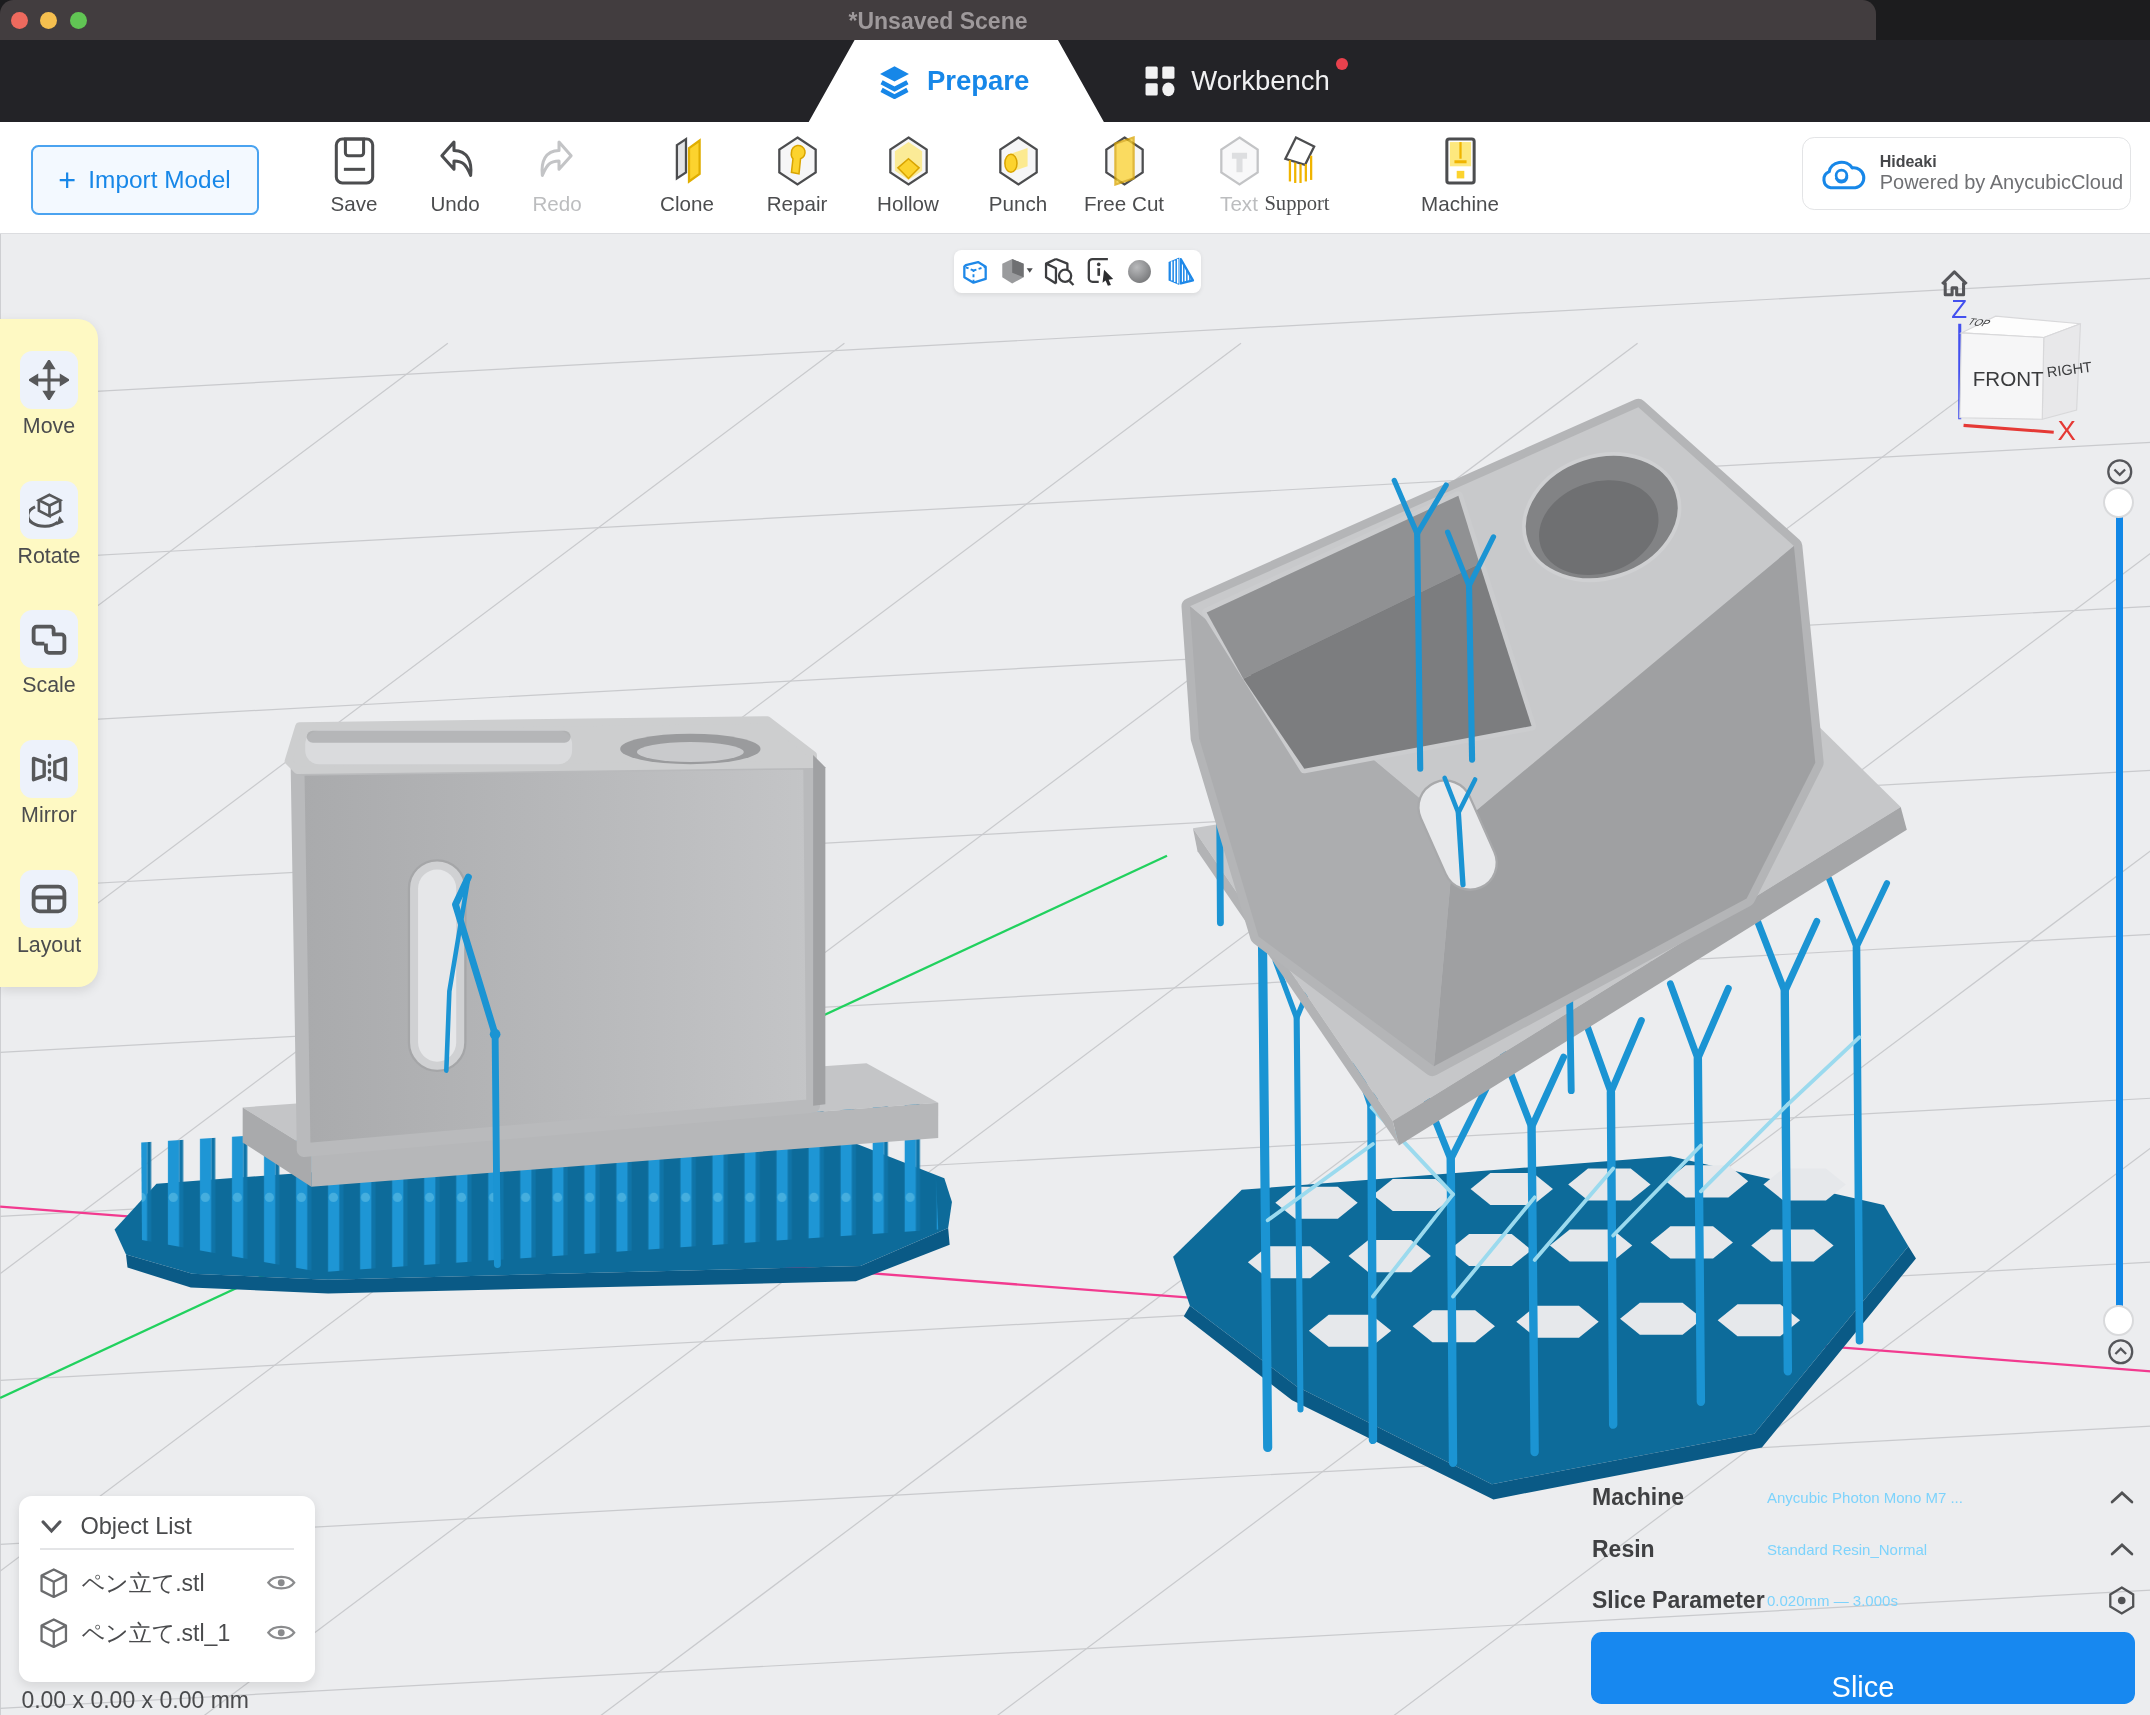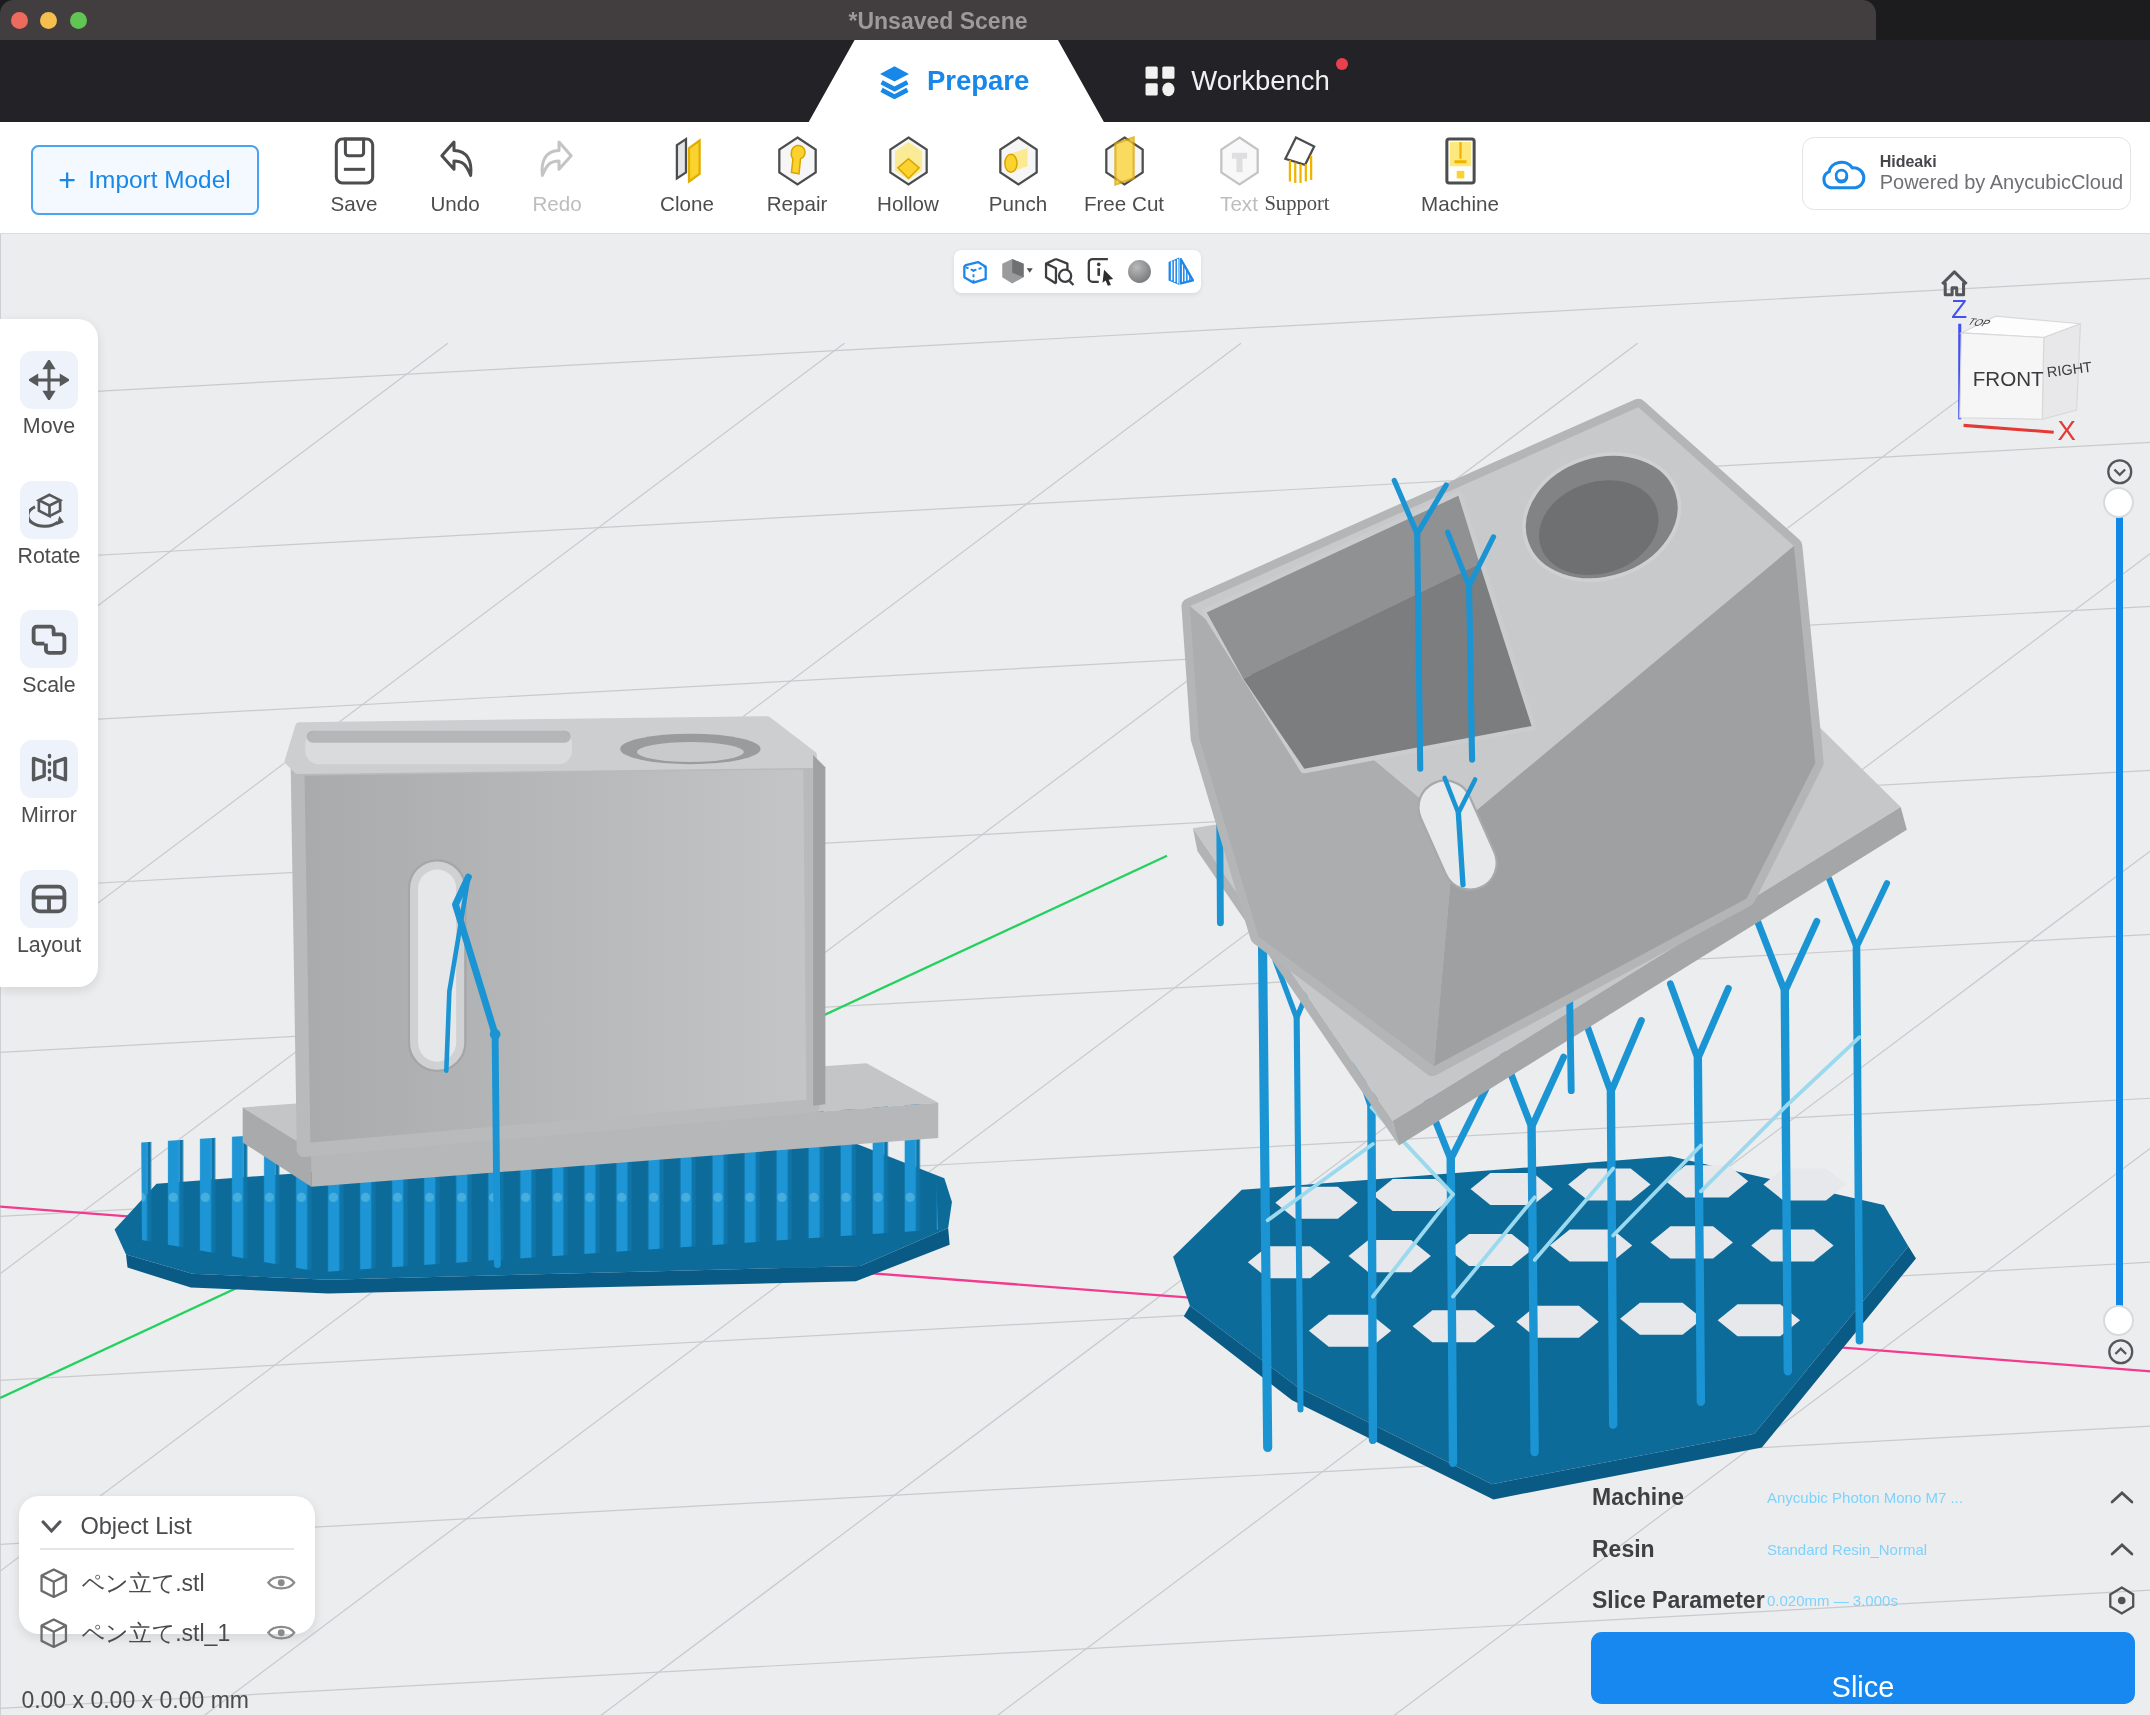--- a/index.html
+++ b/index.html
@@ -35,36 +35,36 @@
      border-radius:12.2px;display:flex;align-items:center;gap:13.7px;padding-left:17px;
      box-sizing:border-box;cursor:pointer;background:#fff;}
   #account .nm{font-size:16px;font-weight:bold;color:#46474a;}
   #account .sub{font-size:20px;color:#6f7073;}
   
   #vp-toolbar{left:954px;top:250px;width:247px;height:43px;background:#ffffff;
      border-radius:7.6px;display:flex;align-items:center;justify-content:space-around;
      box-shadow:0 1.5px 4.6px rgba(0,0,0,.08);}
   #vp-toolbar svg{cursor:pointer;}
   
-  #sidebar{left:0;top:319px;width:98px;height:668px;background:#ffffff;
+  #sidebar{left:0;top:319px;width:98px;height:668px;background:#fef9c3;
      border-radius:0 20px 20px 0;box-shadow:0 3.1px 10.7px rgba(0,0,0,.10);}
   .side-item{position:absolute;left:0;width:98px;display:flex;flex-direction:column;
      align-items:center;gap:4.6px;cursor:pointer;}
   .side-item .tile{width:58px;height:58px;background:#edf2fb;border-radius:12.2px;
      display:flex;align-items:center;justify-content:center;}
   .side-item .lbl{font-size:21.4px;color:#4b4c4e;}
   
   .circbtn{position:absolute;width:27.5px;height:27.5px;cursor:pointer;}
   #slider-track{left:2116px;top:502px;width:6.9px;height:818px;background:#1187e6;
      border-radius:3.1px;cursor:pointer;}
   .knob{position:absolute;left:2103px;width:31px;height:31px;background:#ffffff;
      border:2.3px solid #d9dadc;border-radius:50%;box-sizing:border-box;cursor:grab;}
   
-  #object-list{left:19px;top:1496px;width:296px;height:138px;background:#ffffff;
-     border-radius:20px;box-shadow:0 3.1px 10.7px rgba(0,0,0,.10);}
+  #object-list{left:19px;top:1496px;width:296px;height:186px;background:#ffffff;
+     border-radius:13px;box-shadow:0 3.1px 10.7px rgba(0,0,0,.10);}
   #ol-header{position:absolute;left:21.4px;top:17px;display:flex;align-items:center;gap:17px;}
   #ol-header .t{font-size:23.6px;color:#4a4b4d;}
   #ol-sep{position:absolute;left:21.4px;right:21.4px;top:52px;height:1.5px;background:#e4e5e7;}
   .ol-row{position:absolute;left:21.4px;right:18.3px;height:34px;display:flex;
      align-items:center;gap:13.7px;cursor:pointer;}
   .ol-row .nm{font-size:23px;color:#4a4b4d;flex:1;}
   #dims{left:21.4px;top:1687px;font-size:23px;color:#4a4b4d;}
   
   .set-row{position:absolute;left:1592px;width:543px;height:34px;display:flex;align-items:center;}
   .set-row .k{font-size:23px;font-weight:bold;color:#3f4042;width:175px;}

